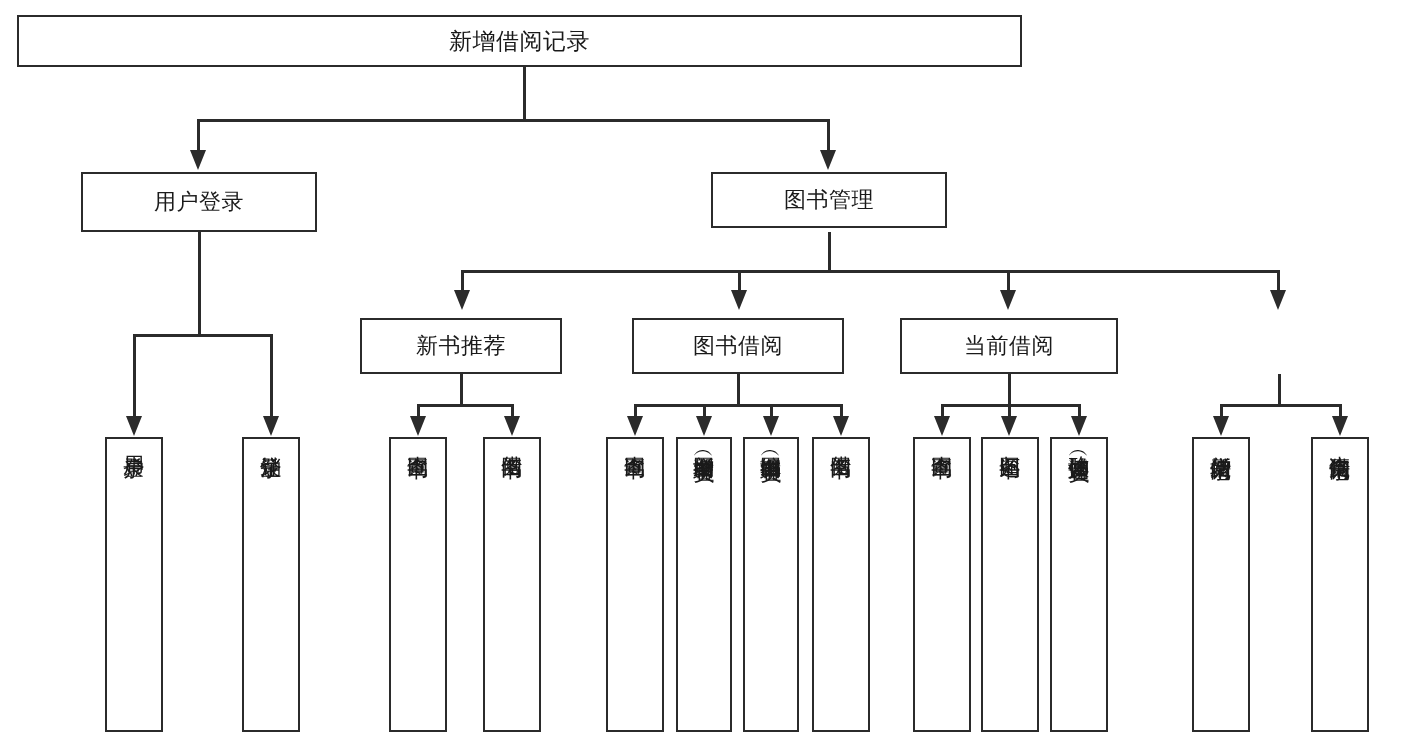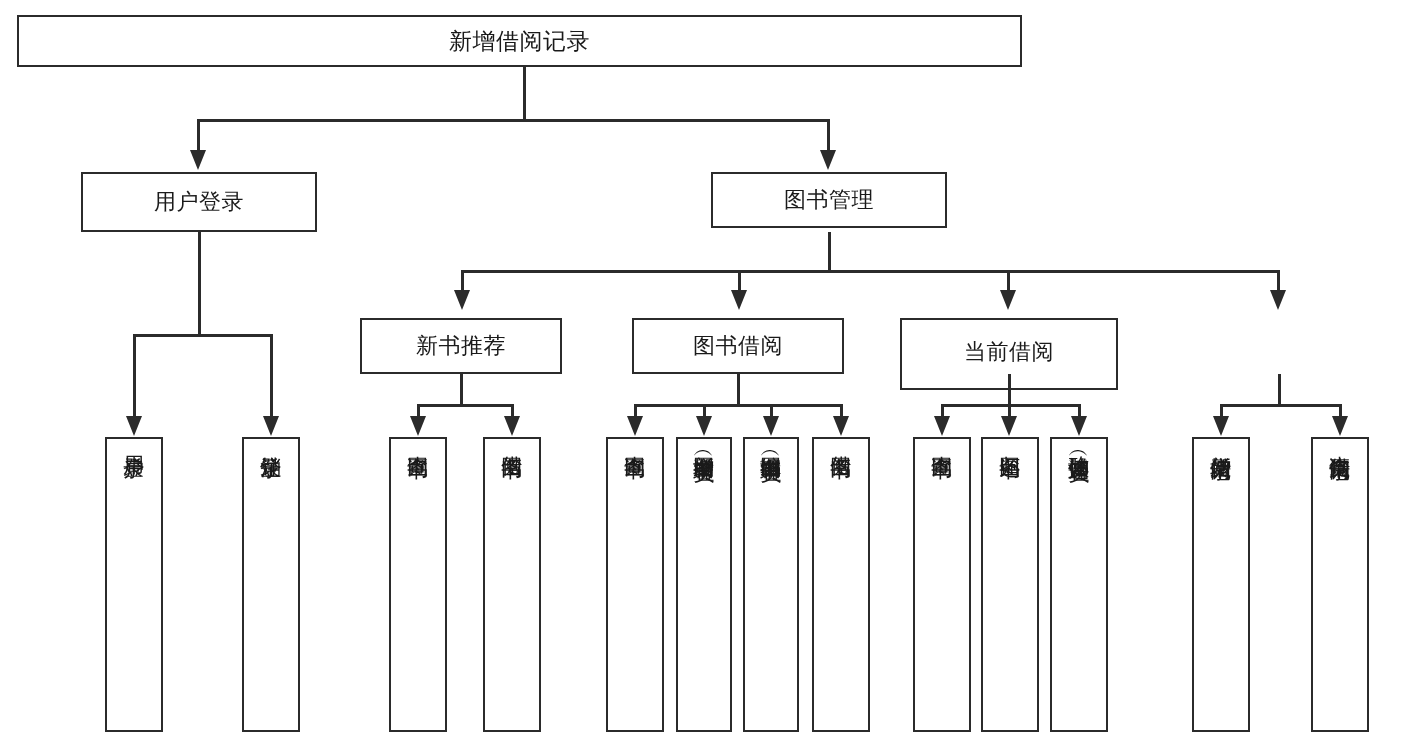--- a/index.html
+++ b/index.html
@@ -115,21 +115,21 @@
   <div class="arrow" style="left:1000px; top:290px;"></div>
   <div class="conn v" style="left:1277px; top:270px; height:22px;"></div>
   <div class="arrow" style="left:1270px; top:290px;"></div>
 
   <div class="node" style="left:360px; top:318px; width:202px; height:56px;">
     <span class="label">新书推荐</span>
   </div>
   <div class="node" style="left:632px; top:318px; width:212px; height:56px;">
     <span class="label">图书借阅</span>
   </div>
-  <div class="node" style="left:900px; top:318px; width:218px; height:72px;font-family:Liberation Mono, monospace;">
+  <div class="node" style="left:900px; top:318px; width:218px; height:56px;">
     <span class="label">当前借阅</span>
   </div>
 
   <div class="conn v" style="left:460px; top:374px; height:32px;"></div>
   <div class="conn h" style="left:417px; top:404px; width:96px;"></div>
   <div class="conn v" style="left:417px; top:404px; height:14px;"></div>
   <div class="arrow" style="left:410px; top:416px;"></div>
   <div class="conn v" style="left:511px; top:404px; height:14px;"></div>
   <div class="arrow" style="left:504px; top:416px;"></div>
 

